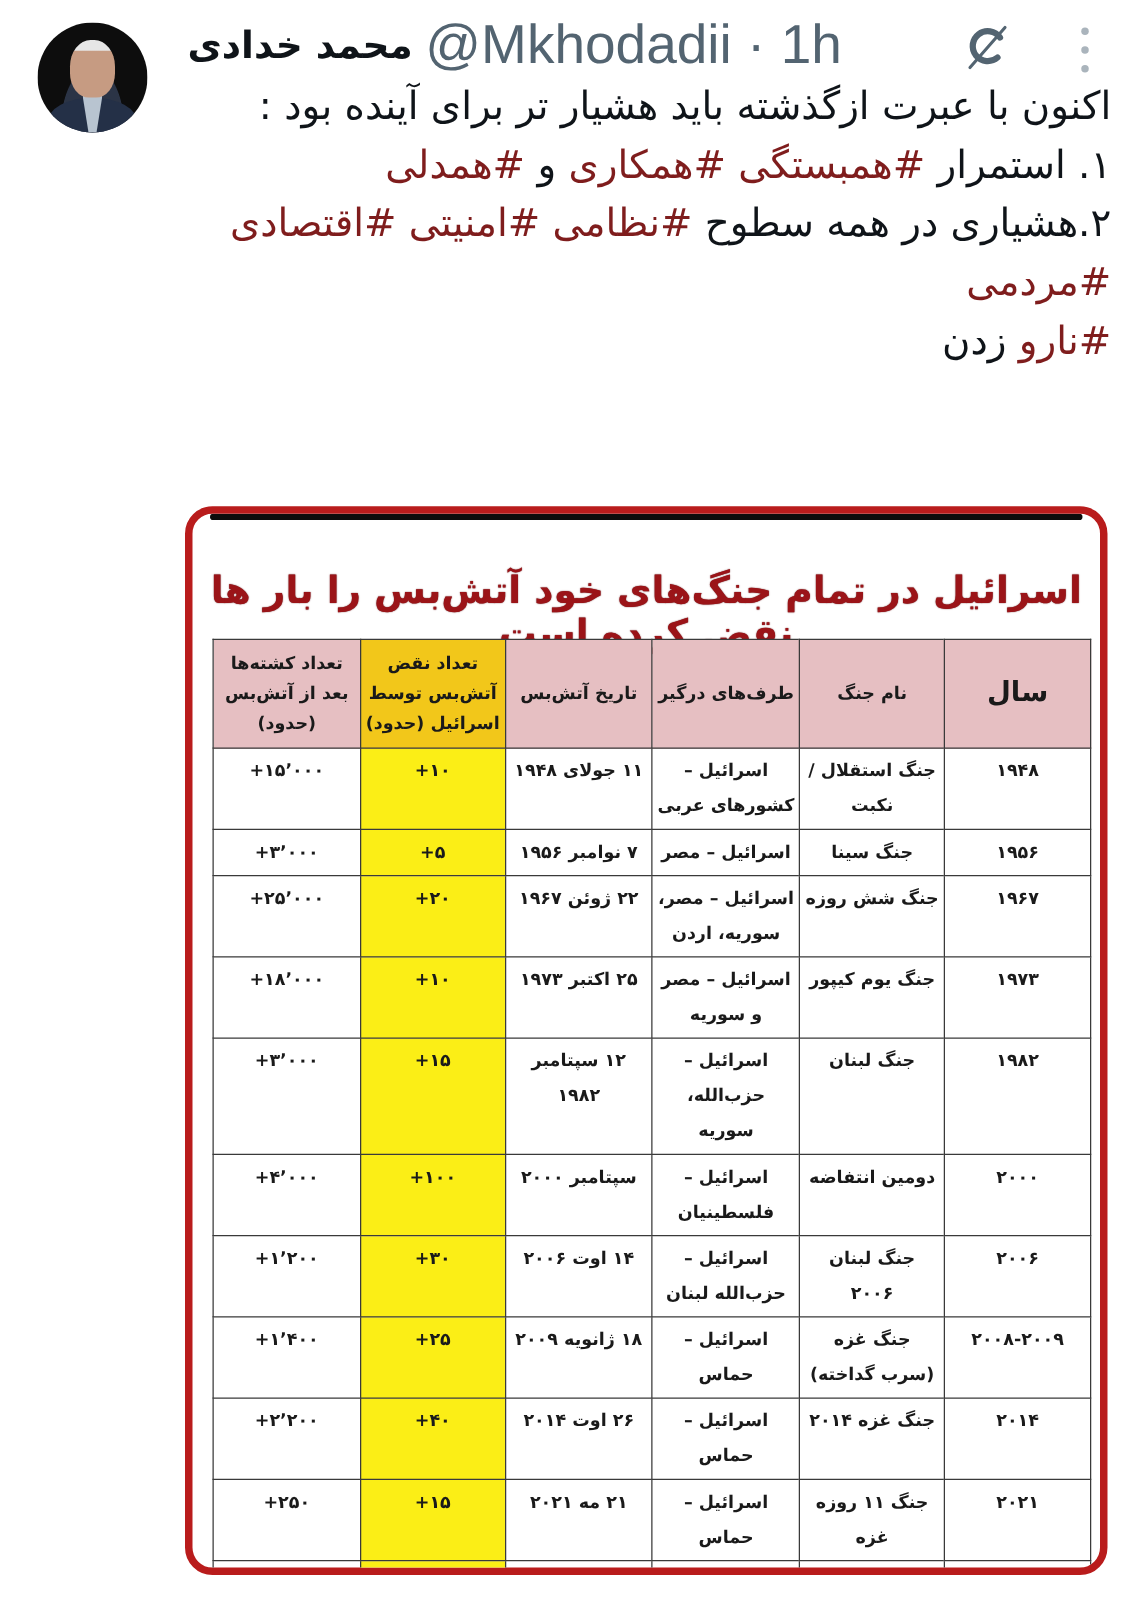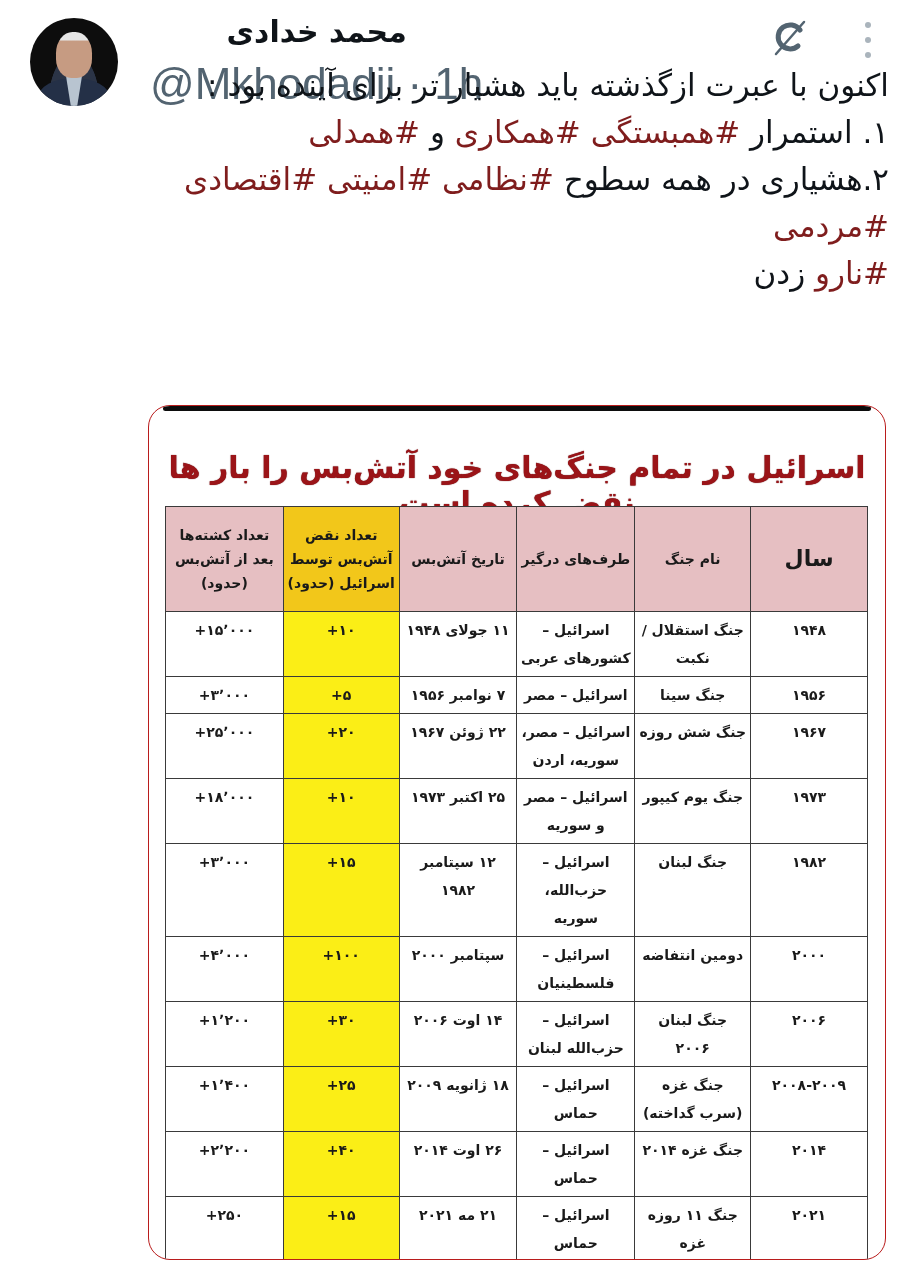--- a/index.html
+++ b/index.html
@@ -26,54 +26,54 @@
     position: absolute; left: 36px; top: 58px; width: 16px; height: 30px; background: #b8c4d0;
     clip-path: polygon(0 0, 100% 0, 70% 100%, 30% 100%);
   }
   .handle { font-family: "Liberation Sans", sans-serif; font-size: 44px; color: #536471; }
   .display-name { font-size: 30px; font-weight: bold; color: #0f1419; }
 
   .header-row {
     position: absolute; top: 14px; left: 150px; right: 0; height: 44px;
   }
   .name-line {
-    position: absolute; left: 0; top: 0; display: flex; align-items: center; gap: 10px; height: 44px; direction: ltr; flex-direction: column;
+    position: absolute; left: 0; top: 0; display: flex; align-items: center; gap: 10px; height: 44px; direction: ltr;
   }
 
   .grok-icon { position: absolute; left: 770px; top: 18px; width: 40px; height: 40px; }
   .more-icon { position: absolute; left: 862px; top: 22px; width: 12px; height: 36px; display: flex; flex-direction: column; justify-content: space-between; align-items: center; }
   .more-icon span { width: 6px; height: 6px; border-radius: 50%; background: #aab4bc; }
 
   .tweet-body {
     position: absolute; left: 150px; right: 26px; top: 62px;
     direction: rtl; 
     font-family: "DejaVu Sans", sans-serif; font-size: 31px; line-height: 47px; color: #0f1419;
   }
   .tweet-body .line { white-space: nowrap; }
   .tag { color: #7f1d1d; }
   .emoji { font-size: 30px; }
 
   .media-card {
     position: absolute; left: 148px; top: 405px; width: 738px; height: 855px;
-    border: 1px solid #b91c1c; border-radius: 22px; overflow: hidden; background: #ffffff;
+    border: 6px solid #b91c1c; border-radius: 22px; overflow: hidden; background: #ffffff;
   }
   .media-card .topbar { position: absolute; left: 14px; right: 14px; top: 0; height: 5px; background: #0c0c0c; border-radius: 4px; }
 
   .table-title {
     position: absolute; left: 0; right: 0; top: 44px; text-align: center; direction: rtl;
     font-size: 30px; font-weight: bold; color: #9b1418; letter-spacing: -0.5px;
     text-shadow: 0 0 1px #5a0b0e;
   }
 
   table.ceasefire {
     position: absolute; left: 16px; top: 100px; width: 703px; border-collapse: collapse; direction: rtl;
     font-size: 14px; font-weight: bold; color: #1a1a1a;
   }
   table.ceasefire th, table.ceasefire td { border: 1.5px solid #3a3a3a; text-align: center; vertical-align: top; padding: 4px 3px; line-height: 28px; }
-  table.ceasefire th { background: #e6bfc2; vertical-align: middle; font-size: 14px; line-height: 24px; height: 105px; }
+  table.ceasefire th { background: #e6bfc2; vertical-align: middle; font-size: 14px; line-height: 24px; height: 87px; }
   table.ceasefire th.year-head { font-size: 22px; }
   table.ceasefire th.yellow-head { background: #f2c71a; }
   table.ceasefire td.yellow { background: #fbee16; }
   td.kills, td.breaches { direction: ltr; }
   td.year { direction: rtl; }
   .col-year { width: 117px; } .col-war { width: 116px; } .col-parties { width: 118px; }
   .col-date { width: 118px; } .col-breach { width: 116px; } .col-kill { width: 118px; }
   tr.r-tall td { height: 58px; }
   tr.r-short td { height: 30px; }
   td .cell-line { display: block; }

